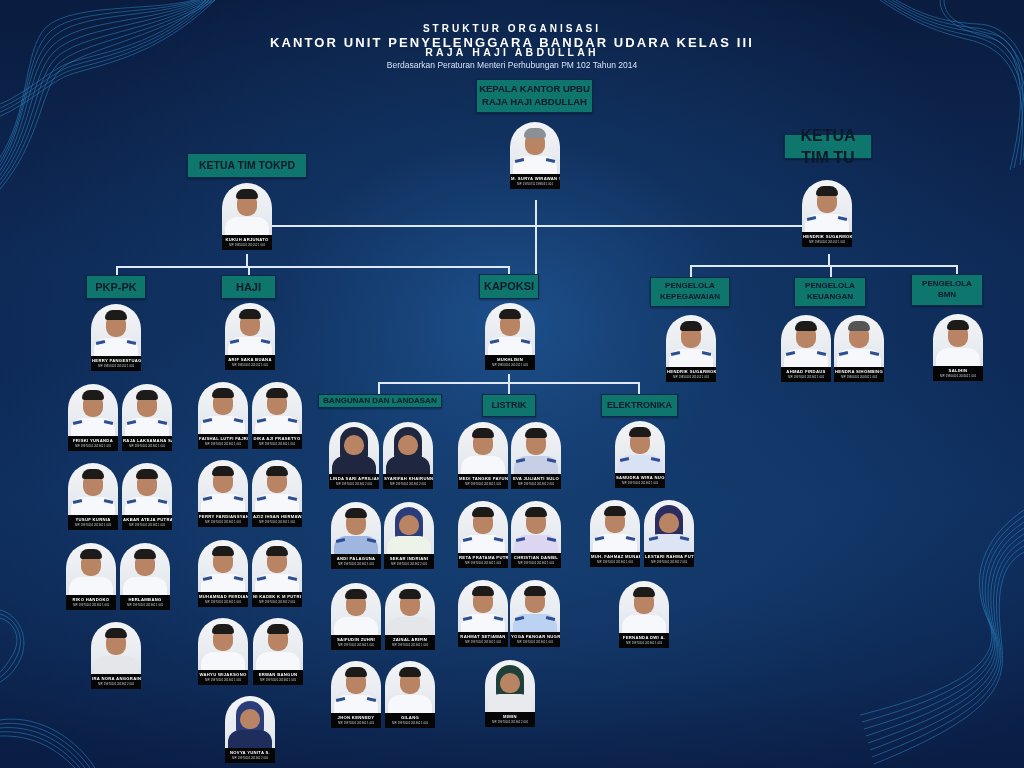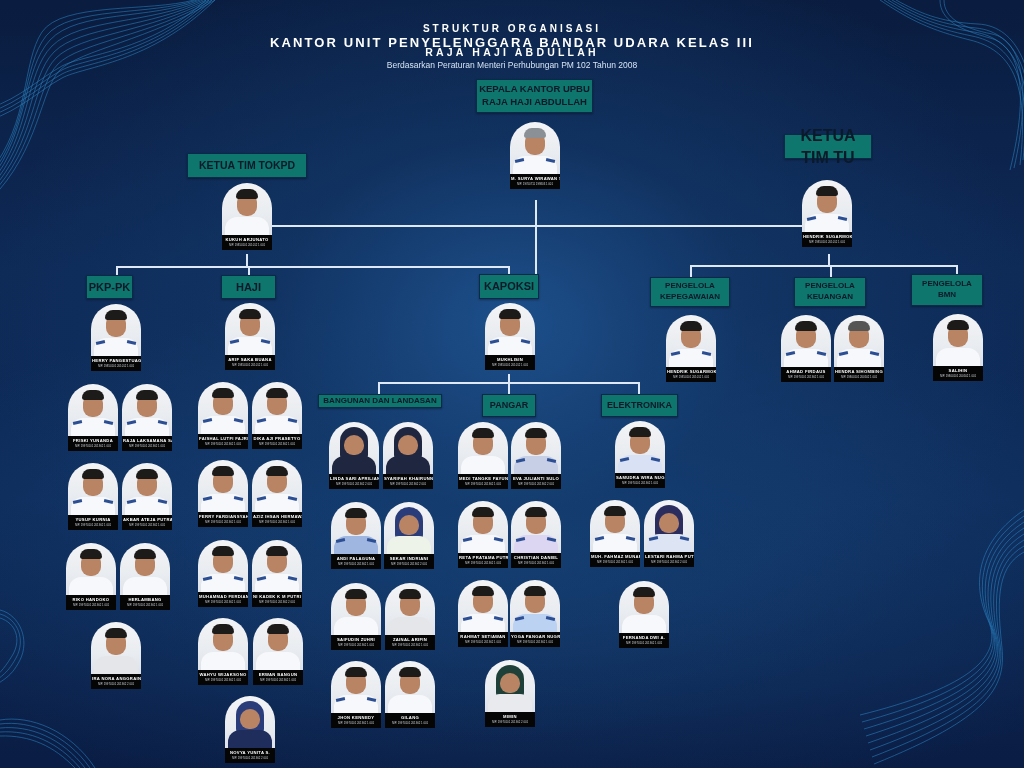--- a/index.html
+++ b/index.html
@@ -117,21 +117,21 @@
     <path d="M0 124 C 30 120, 66 134, 90 168"></path>
     <path d="M0 128 C 30 125, 62 138, 85 168"></path>
     <path d="M0 132 C 30 130, 58 142, 80 168"></path>
     <path d="M0 136 C 30 135, 54 146, 75 168"></path>
   </g>
 </svg>
 
 <div class="header h1">STRUKTUR ORGANISASI</div>
 <div class="header h2">KANTOR UNIT PENYELENGGARA BANDAR UDARA KELAS III</div>
 <div class="header h3">RAJA HAJI ABDULLAH</div>
-<div class="header h4">Berdasarkan Peraturan Menteri Perhubungan PM 102 Tahun 2008</div>
+<div class="header h4">Berdasarkan Peraturan Menteri Perhubungan PM 102 Tahun 2014</div>
 
 <div class="line" style="left:535px;top:200px;width:2px;height:26px"></div>
 <div class="line" style="left:246px;top:225px;width:582px;height:2px"></div>
 <div class="line" style="left:535px;top:226px;width:2px;height:52px"></div>
 <div class="line" style="left:246px;top:254px;width:2px;height:12px"></div>
 <div class="line" style="left:116px;top:266px;width:394px;height:2px"></div>
 <div class="line" style="left:116px;top:266px;width:2px;height:12px"></div>
 <div class="line" style="left:248px;top:266px;width:2px;height:12px"></div>
 <div class="line" style="left:508px;top:266px;width:2px;height:12px"></div>
 <div class="line" style="left:828px;top:254px;width:2px;height:12px"></div>
@@ -144,37 +144,37 @@
 <div class="line" style="left:378px;top:382px;width:2px;height:12px"></div>
 <div class="line" style="left:508px;top:382px;width:2px;height:12px"></div>
 <div class="line" style="left:638px;top:382px;width:2px;height:12px"></div>
 
 <div class="box" style="left:476px;top:79px;width:117px;height:34px;font-size:9.5px;flex-direction:column">
   <span>KEPALA KANTOR UPBU</span>
   <span>RAJA HAJI ABDULLAH</span>
 </div>
 <div class="box" style="left:187px;top:153px;width:120px;height:25px;font-size:10.5px">KETUA TIM TOKPD</div>
 <div class="box" style="left:784px;top:134px;width:88px;height:25px;font-size:16px">KETUA TIM TU</div>
-<div class="box" style="left:86px;top:275px;width:47px;height:24px;font-size:11px">PKP-PK</div>
+<div class="box" style="left:86px;top:275px;width:60px;height:24px;font-size:11px">PKP-PK</div>
 <div class="box" style="left:221px;top:275px;width:55px;height:24px;font-size:11px">HAJI</div>
 <div class="box" style="left:479px;top:274px;width:60px;height:25px;font-size:11px">KAPOKSI</div>
 <div class="box" style="left:650px;top:277px;width:80px;height:30px;font-size:8px;flex-direction:column">
   <span>PENGELOLA</span>
   <span>KEPEGAWAIAN</span>
 </div>
 <div class="box" style="left:794px;top:277px;width:72px;height:30px;font-size:8px;flex-direction:column">
   <span>PENGELOLA</span>
   <span>KEUANGAN</span>
 </div>
 <div class="box" style="left:911px;top:274px;width:72px;height:32px;font-size:8px;flex-direction:column">
   <span>PENGELOLA</span>
   <span>BMN</span>
 </div>
 <div class="box" style="left:318px;top:394px;width:124px;height:14px;font-size:8px">BANGUNAN DAN LANDASAN</div>
-<div class="box" style="left:482px;top:394px;width:54px;height:23px;font-size:9px">PANGAR</div>
+<div class="box" style="left:482px;top:394px;width:54px;height:23px;font-size:9px">LISTRIK</div>
 <div class="box" style="left:601px;top:394px;width:77px;height:23px;font-size:9px">ELEKTRONIKA</div>
 
 <div class="card" style="left:510px;top:122px">
   <div class="photo">
       <div class="head"></div>
       <div class="hair" style="background:#8b8f96"></div>
       <div class="body"></div>
       <div class="epl l"></div>
       <div class="epl r"></div>
     </div>

